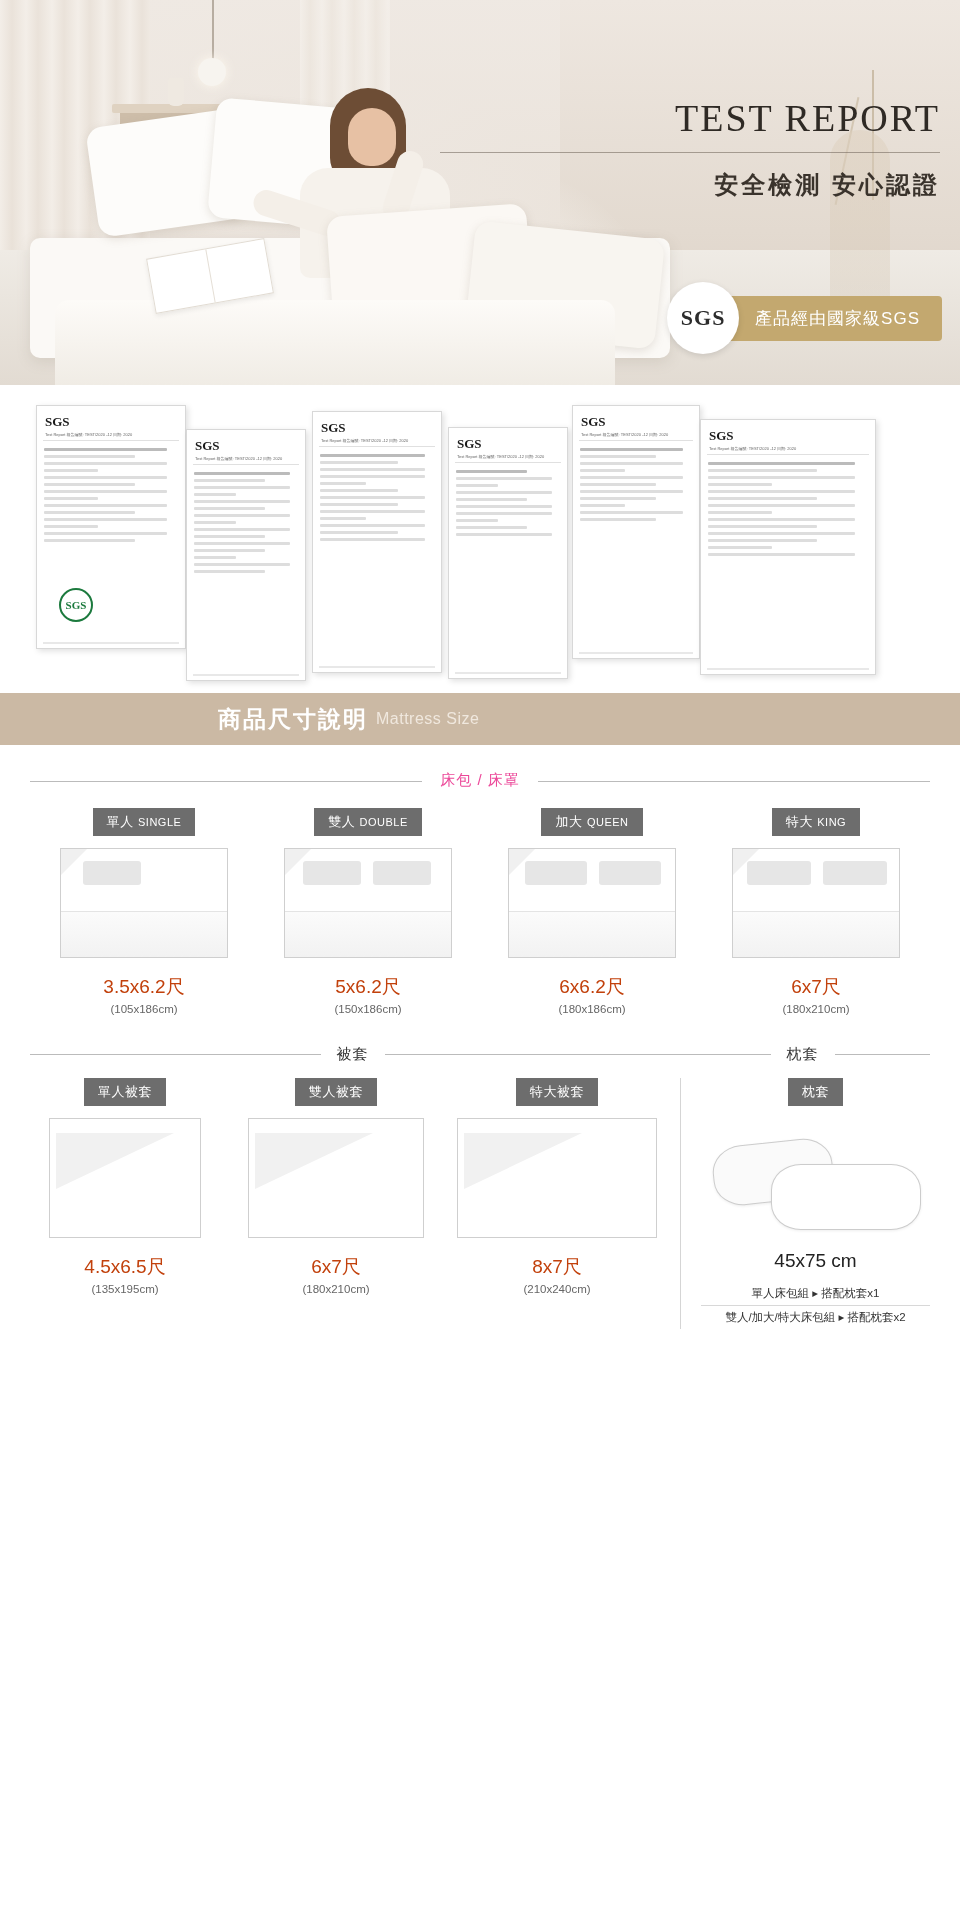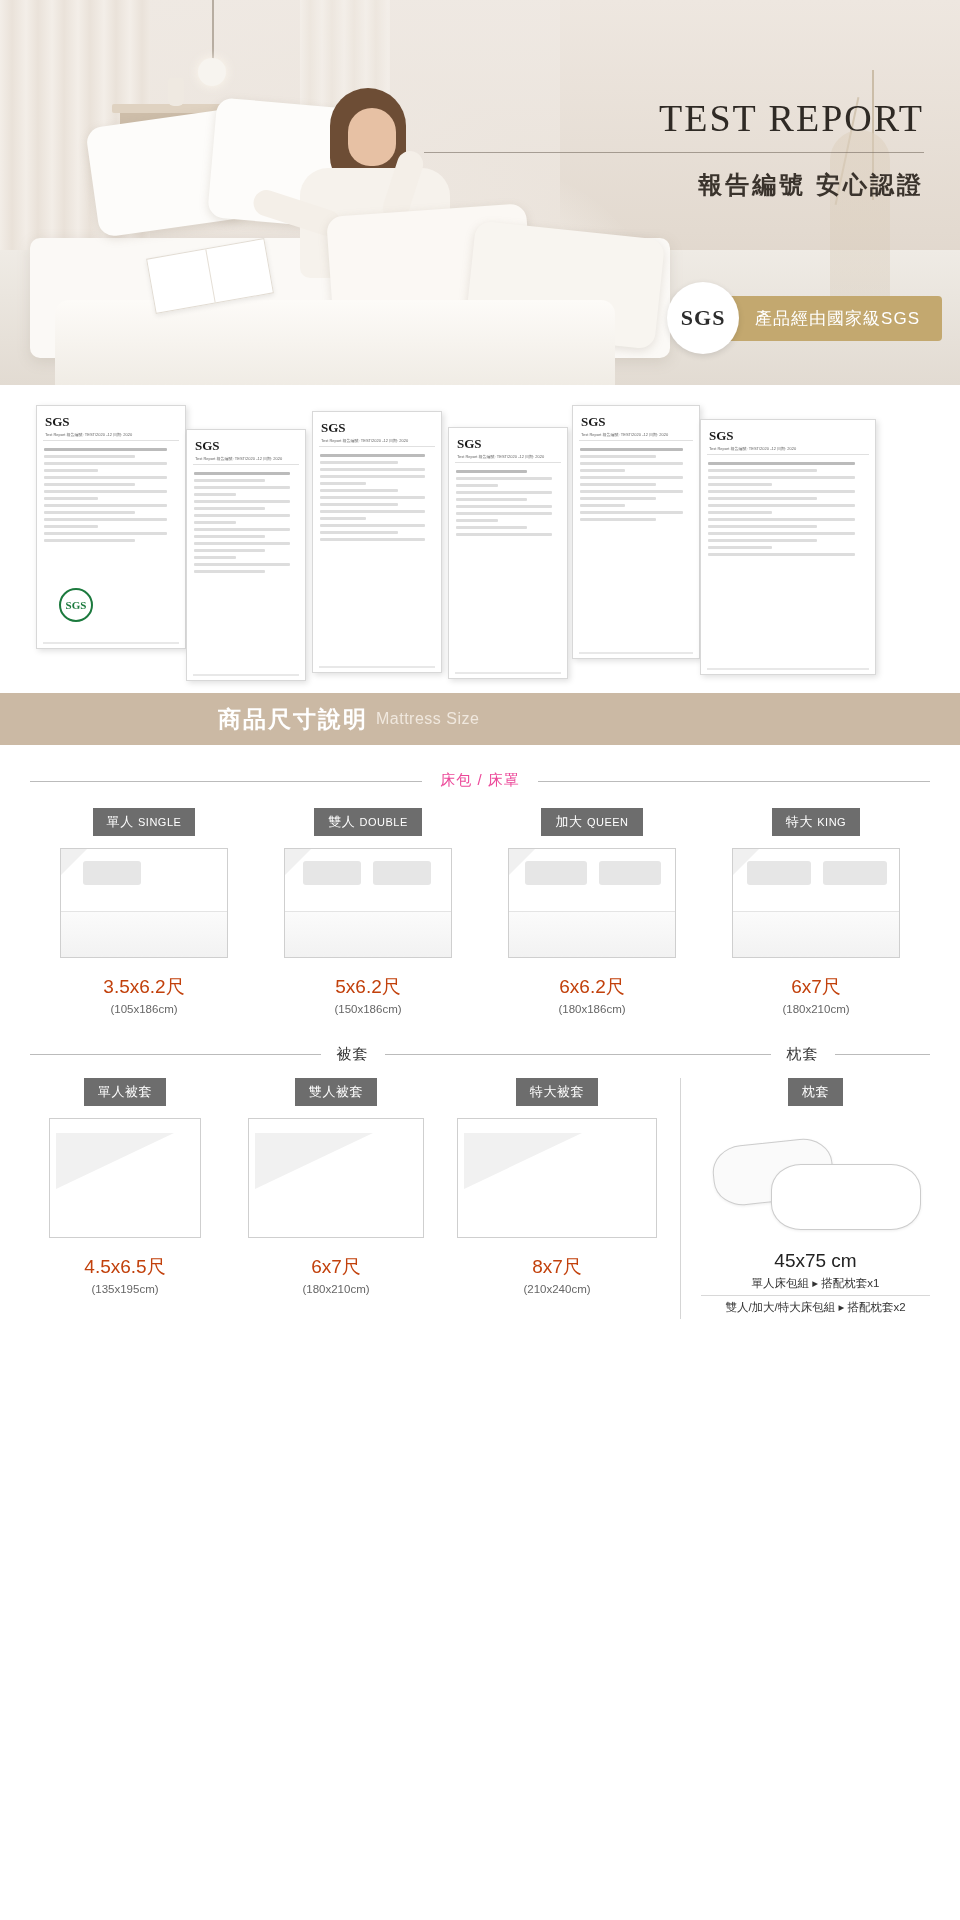--- a/index.html
+++ b/index.html
@@ -60,21 +60,21 @@
   .woman-face { position:absolute; left:348px; top:108px; width:48px; height:58px; background:#e7c1a4; border-radius:24px 24px 22px 22px; }
   .woman-body { position:absolute; left:300px; top:168px; width:150px; height:110px; background:#f6f2ec; border-radius:28px 28px 10px 10px; }
   .woman-arm { position:absolute; left:252px; top:200px; width:90px; height:26px; background:#f4efe8; border-radius:13px; transform:rotate(18deg); }
   .woman-arm2 { position:absolute; left:390px; top:150px; width:26px; height:72px; background:#f4efe8; border-radius:13px; transform:rotate(18deg); }
   .book { position:absolute; left:150px; top:248px; width:120px; height:56px; background:#ffffff; border:1px solid #e2dcd3; transform:rotate(-10deg); box-shadow:0 2px 5px rgba(0,0,0,.08); }
   .book:after { content:""; position:absolute; left:50%; top:0; width:1px; height:100%; background:#e4ded5; }
   .vase-r { position:absolute; right:70px; top:130px; width:60px; height:200px; background:linear-gradient(180deg,rgba(222,209,191,.55),rgba(205,190,170,.25)); border-radius:30px 30px 6px 6px; }
   .twig { position:absolute; right:86px; top:70px; width:2px; height:130px; background:#cbbda8; }
   .twig2 { position:absolute; right:112px; top:96px; width:2px; height:110px; background:#d3c6b3; transform:rotate(12deg); }
 
-  .hero-text { position:absolute; right:36px; top:96px; text-align:right; width:520px; }
+  .hero-text { position:absolute; right:20px; top:96px; text-align:right; width:520px; }
   .tr-title {
     font-family: "Liberation Serif", serif;
     font-size: 38px;
     letter-spacing: 2px;
     color: #2f2a25;
   }
   .tr-rule { height:1px; background:#6e6257; margin:12px 0 16px auto; width:500px; opacity:.55; }
   .tr-sub {
     font-size: 24px;
     letter-spacing: 3px;
@@ -252,20 +252,21 @@
   .pillowbox { position:relative; height:120px; margin-top:14px; }
   .pw {
     position:absolute; background:#ffffff; border:1px solid #ccc; border-radius:30px/26px;
     box-shadow: 0 1px 3px rgba(0,0,0,.07);
   }
   .pw1 { left:12px; top:22px; width:120px; height:60px; transform:rotate(-6deg); background:#fafafa; }
   .pw2 { left:70px; top:44px; width:150px; height:66px; background:#ffffff; }
 
   .pillow-size { font-size:19px; color:#222; margin-top:10px; }
   .note {
+    margin-top:10px;
     font-size:11.5px;
     color:#333;
   }
   .note .line { border-bottom:1px solid #d8d8d8; padding:4px 0; }
   .note .line:last-child { border-bottom:none; }
 </style>
 </head>
 <body>
 
 <div class="page">
@@ -294,21 +295,21 @@
       <div class="duvet"></div>
       <div class="book"></div>
       <div class="twig"></div>
       <div class="twig2"></div>
       <div class="vase-r"></div>
     </div>
 
     <div class="hero-text">
       <div class="tr-title">TEST REPORT</div>
       <div class="tr-rule"></div>
-      <div class="tr-sub">報告編號 安心認證</div>
+      <div class="tr-sub">安全檢測 安心認證</div>
     </div>
 
     <div class="sgs-badge-wrap">
       <div class="sgs-circle">
         <span>SGS</span>
       </div>
       <div class="sgs-pill">產品經由國家級SGS</div>
     </div>
   </div>
 

